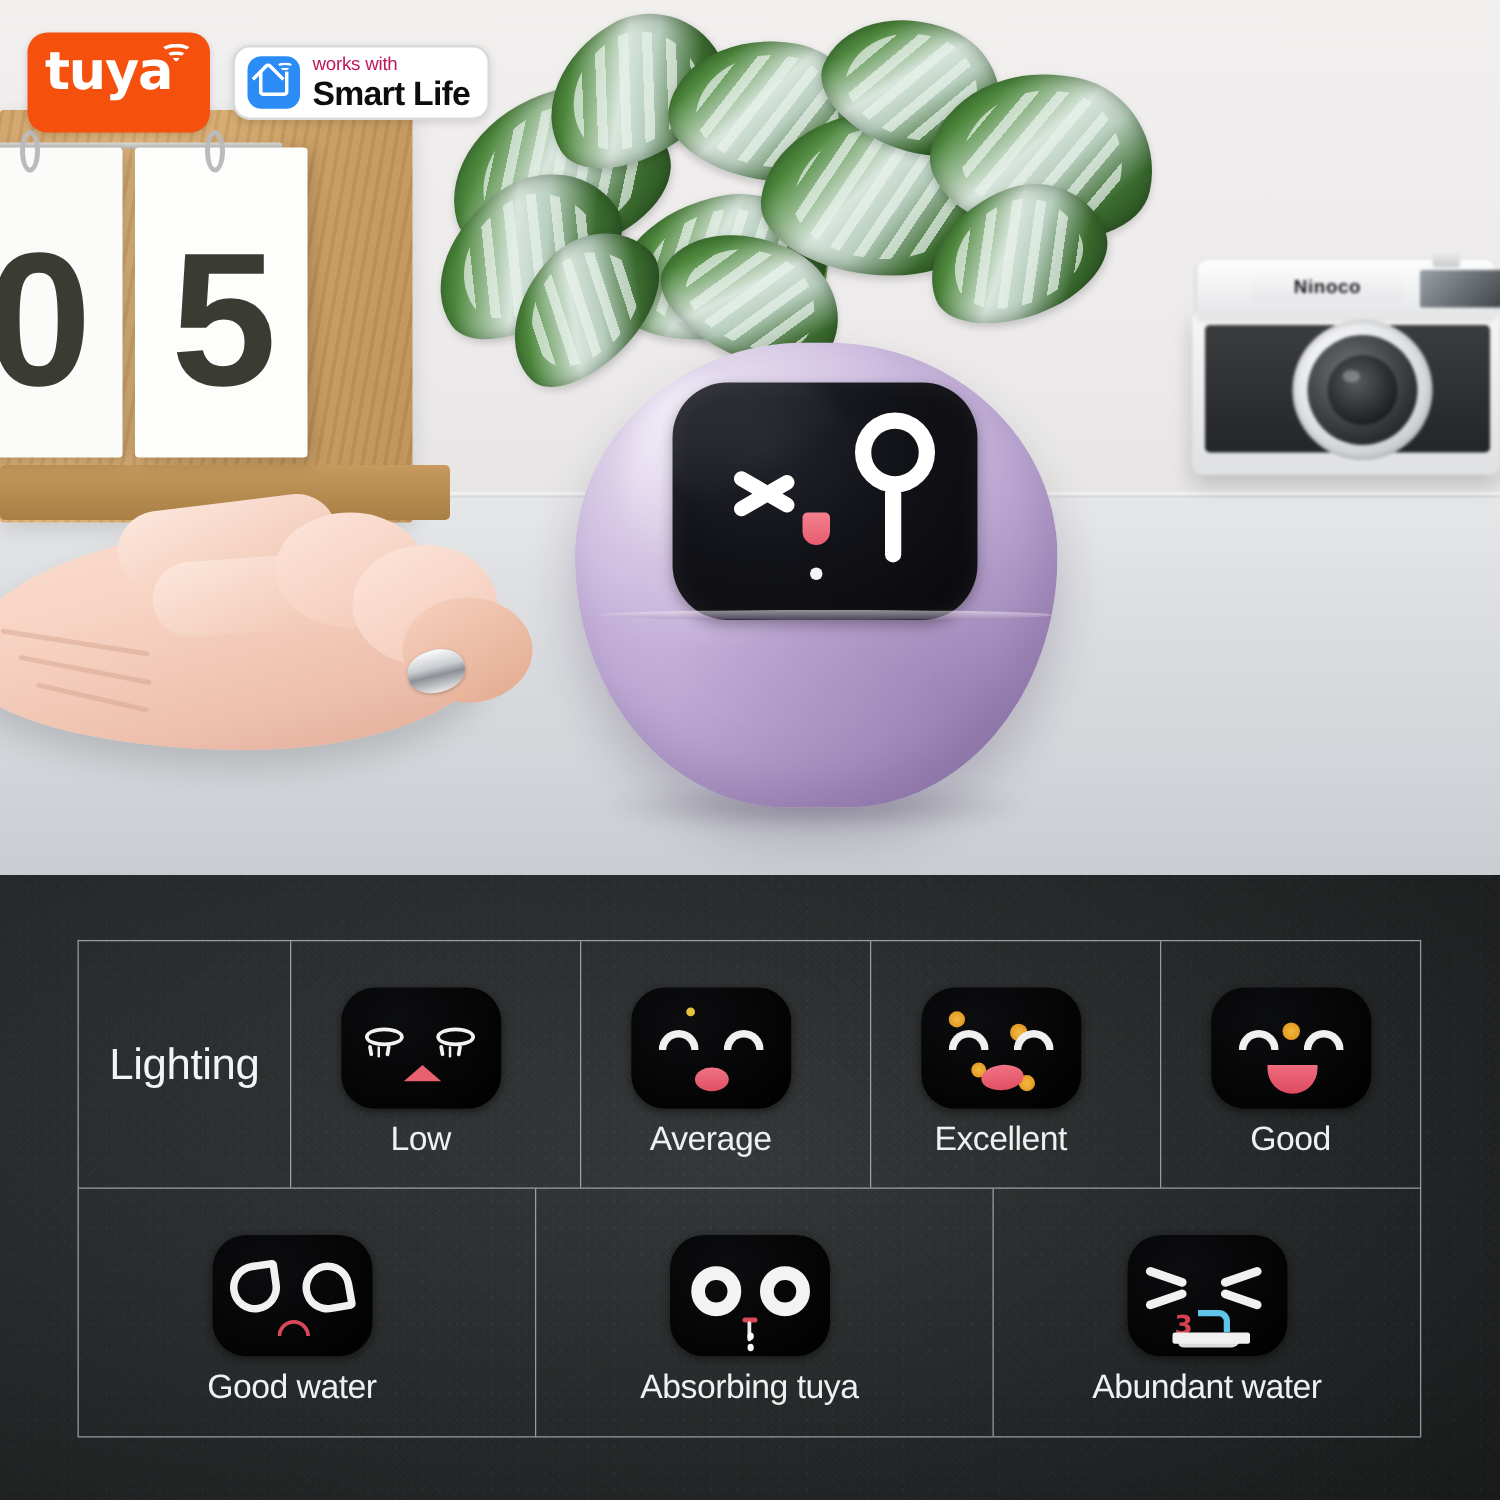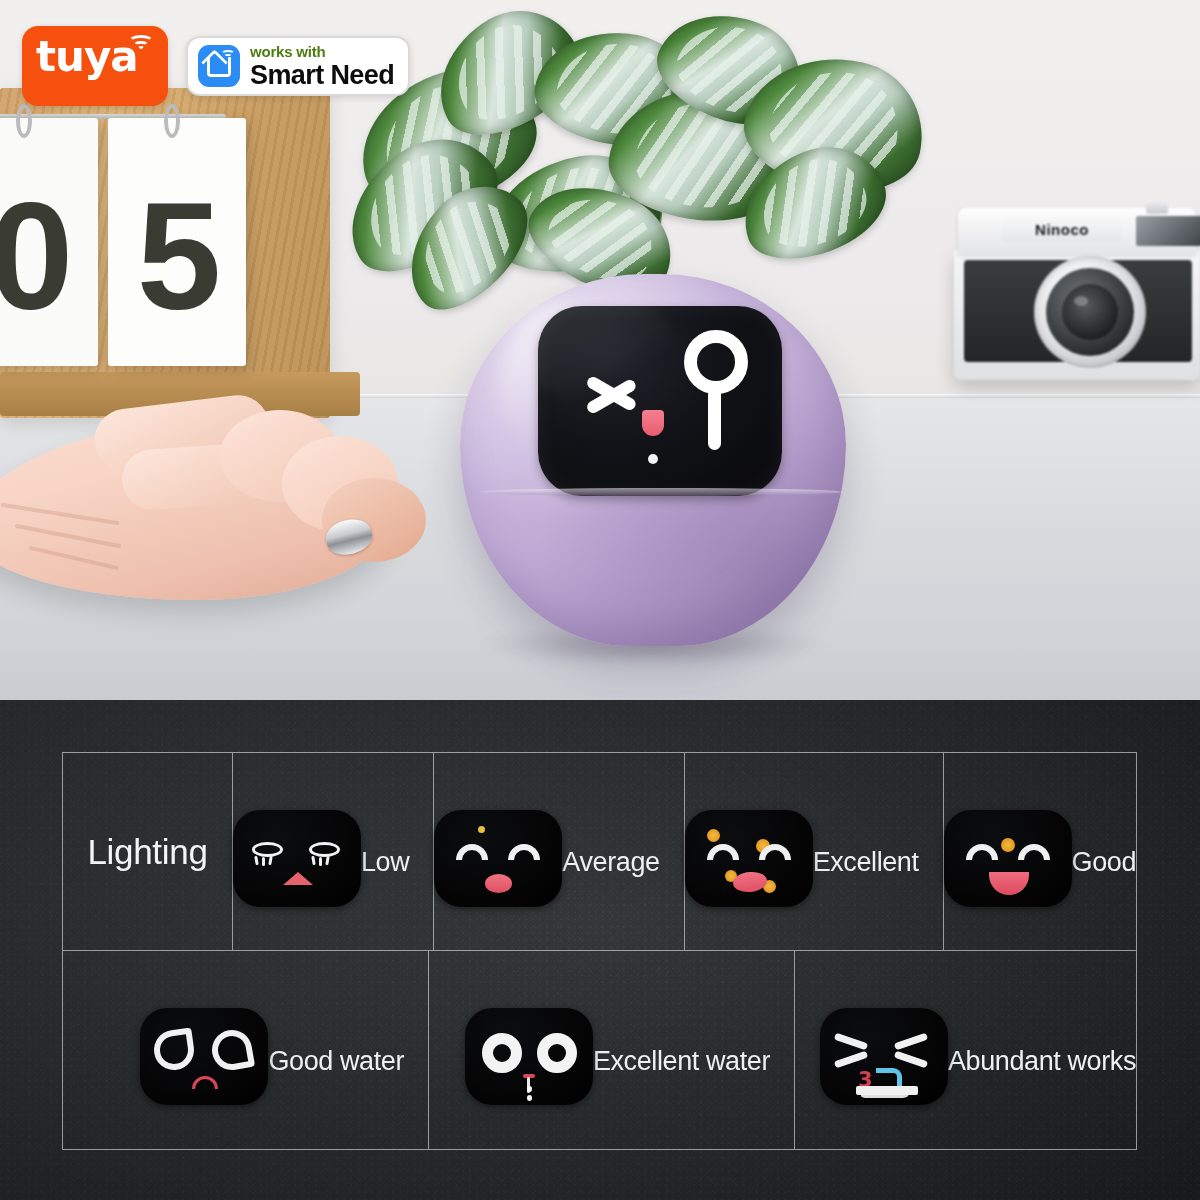--- a/index.html
+++ b/index.html
@@ -192,21 +192,21 @@
   .sl-roof { position:absolute; left:7px; top:8px; width:19px; height:19px; border:3px solid #fff;
       border-bottom:none; border-right:none; border-radius:4px 0 0 0;
       transform:rotate(45deg); box-sizing:border-box; }
   .sl-wifi { position:absolute; right:5px; top:5px; width:14px; height:12px; }
   .sl-wifi b { position:absolute; border:2.2px solid #fff; border-bottom-color:transparent;
       border-left-color:transparent; border-right-color:transparent; border-radius:50% 50% 0 0;
       box-sizing:border-box; left:50%; transform:translateX(-50%); }
   .sw1 { width:14px; height:7px; top:0; }
   .sw2 { width:8px; height:4px; top:4px; }
   .sl-text { display:flex; flex-direction:column; line-height:1; }
-  .sl-small { font-size:15px; color:#4d7c0f; font-weight:700; letter-spacing:-.2px; margin-bottom:3px; }
+  .sl-small { font-size:15px; color:#be185d; font-weight:400; letter-spacing:-.2px; margin-bottom:3px; }
   .sl-big { font-size:27px; color:#0d0d0d; font-weight:700; letter-spacing:-.6px; }
 
   
   .panel { position:absolute; left:0; top:700px; width:1200px; height:500px;
       background:#2c2f30;
       background-image:
         radial-gradient(circle at 20% 30%, rgba(255,255,255,.035) 0 1px, transparent 1px),
         radial-gradient(circle at 70% 65%, rgba(255,255,255,.03) 0 1px, transparent 1px),
         linear-gradient(135deg,#34383a 0%,#2b2e2f 40%,#222526 100%);
       background-size: 7px 7px, 11px 11px, 100% 100%;
@@ -218,22 +218,22 @@
   .panel-vig { position:absolute; inset:0;
       background:radial-gradient(ellipse at 50% 45%, rgba(255,255,255,.05) 0%, rgba(0,0,0,.32) 100%); }
 
   .table { position:absolute; left:62px; top:52px; width:1075px; height:398px;
       border:1.5px solid rgba(225,228,230,.62); z-index:3; display:flex; flex-direction:column; }
   .trow { display:flex; flex:1 1 50%; }
   .trow:first-child { border-bottom:1.5px solid rgba(225,228,230,.62); }
   .tlabel { flex:0 0 170px; display:flex; align-items:center; justify-content:center;
       border-right:1.5px solid rgba(225,228,230,.62);
       color:#f2f4f5; font-size:35px; letter-spacing:-.3px; }
-  .tcell { flex:1 1 0; display:flex; flex-direction:row; align-items:center;
-      justify-content:flex-end; padding-top:13px; position:relative; }
+  .tcell { flex:1 1 0; display:flex; flex-direction:column; align-items:center;
+      justify-content:center; padding-top:13px; position:relative; }
   .tcell + .tcell { border-left:1.5px solid rgba(225,228,230,.62);margin-left:24px; }
   .tcell-label { color:#eef0f1; font-size:27px; margin-top:9px; white-space:nowrap;
       letter-spacing:-.4px; }
 
   
   .mface { width:128px; height:97px; border-radius:27px;
       background:radial-gradient(ellipse at 35% 28%, #0c0d0f 0%, #050506 60%, #000 100%);
       position:relative; box-shadow:0 2px 7px rgba(0,0,0,.45); }
 
   
@@ -404,21 +404,21 @@
         <div class="sl-icon">
           <div class="sl-house"></div>
           <div class="sl-roof"></div>
           <div class="sl-wifi">
               <b class="sw1"></b>
               <b class="sw2"></b>
             </div>
         </div>
         <div class="sl-text">
           <div class="sl-small">works with</div>
-          <div class="sl-big">Smart Need</div>
+          <div class="sl-big">Smart Life</div>
         </div>
       </div>
     </div>
   </div>
 
   <div class="panel">
     <div class="panel-noise"></div>
     <div class="panel-vig"></div>
 
     <div class="table">
@@ -489,38 +489,38 @@
 
         <div class="tcell">
           <div class="mface">
             <div class="ring-eye l"></div>
             <div class="ring-eye r"></div>
             <div class="tap"></div>
             <div class="tap-stem"></div>
             <div class="drop" style="left:62px;top:78px;"></div>
             <div class="drop" style="left:62px;top:87px;"></div>
           </div>
-          <div class="tcell-label">Excellent water</div>
+          <div class="tcell-label">Absorbing tuya</div>
         </div>
 
         <div class="tcell">
           <div class="mface">
             <div class="sq l">
                 <i></i>
                 <i></i>
               </div>
             <div class="sq r">
                 <i></i>
                 <i></i>
               </div>
             <div class="three">3</div>
             <div class="faucet"></div>
             <div class="basin2"></div>
             <div class="basin"></div>
           </div>
-          <div class="tcell-label">Abundant works</div>
+          <div class="tcell-label">Abundant water</div>
         </div>
       </div>
 
     </div>
   </div>
 
 </div>
 
 </body></html>

